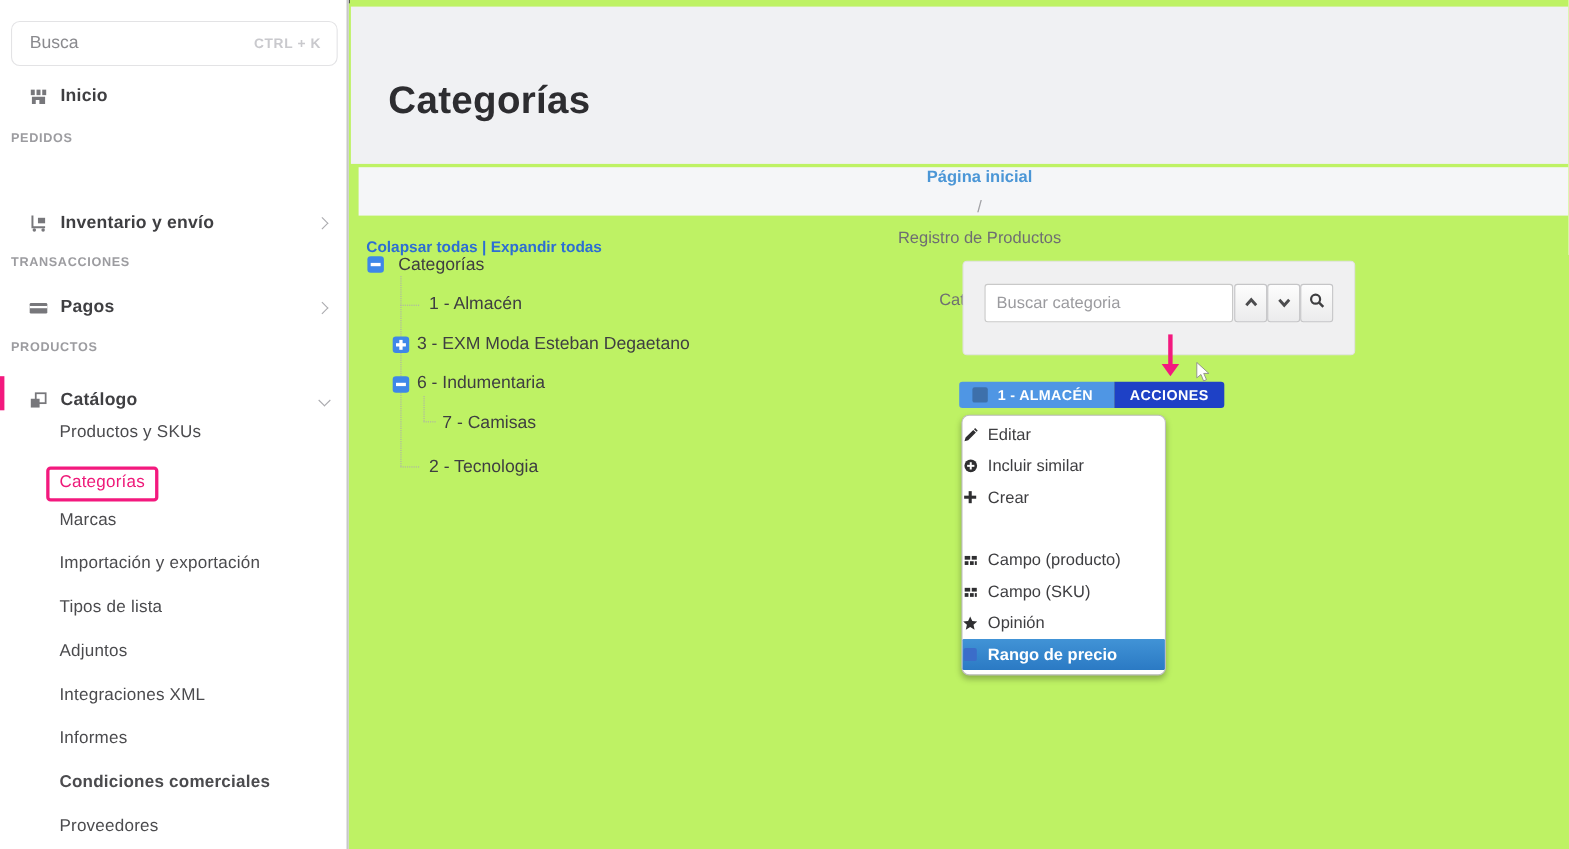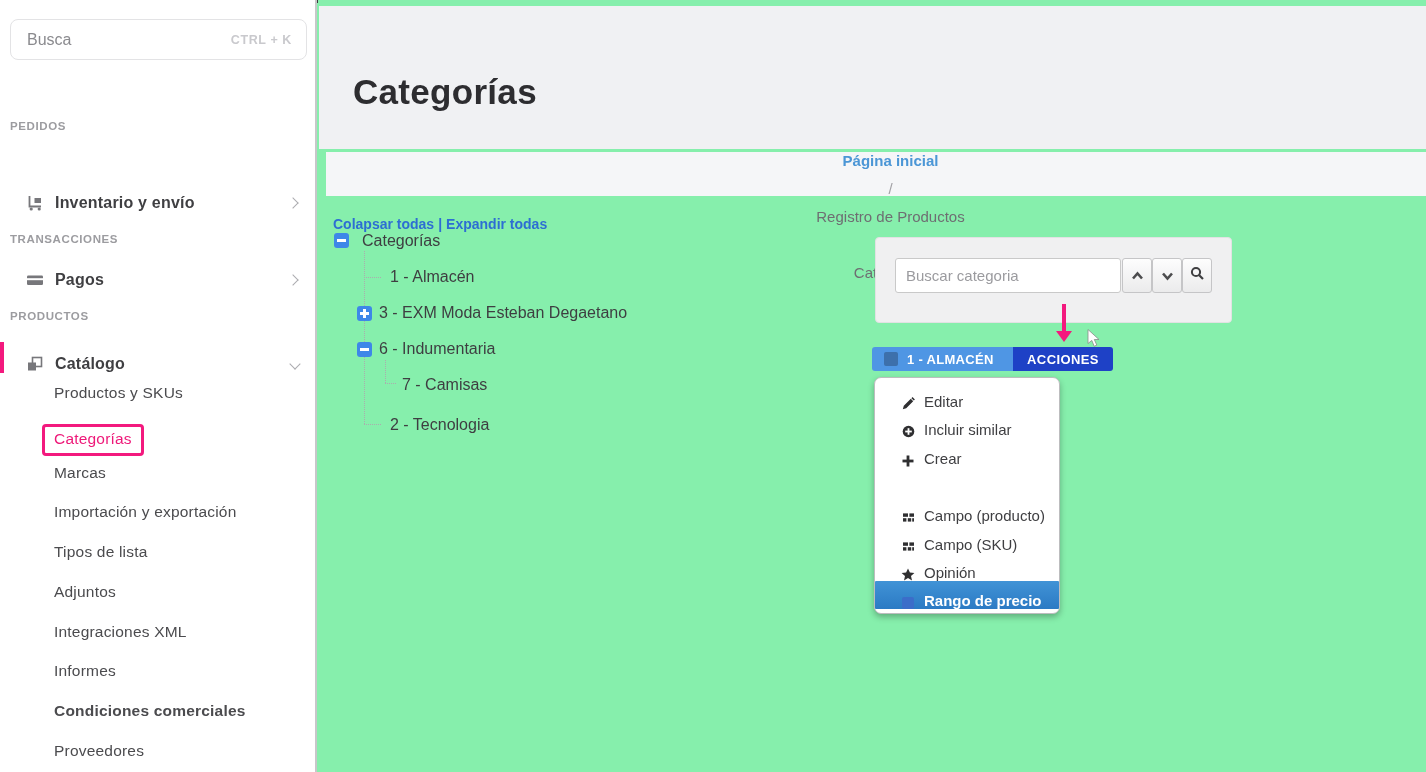--- a/index.html
+++ b/index.html
@@ -1,18 +1,18 @@
 <!DOCTYPE html>
 <html><head>
 <meta charset="utf-8">
 <style>
   * { margin:0; padding:0; box-sizing:border-box; }
   html,body { width:1426px; height:772px; }
   body { font-family:"Liberation Sans", sans-serif; background:#ffffff; overflow:hidden; }
-  .screen { position:relative; width:1426px; height:772px; background:#86efac; overflow:hidden; }
+  .screen { position:relative; width:1426px; height:772px; background:#bef264; overflow:hidden; }
 
   
   .top-artifact-a { position:absolute; left:2px; top:0; width:69px; height:4px; background:#202022; }
   .top-artifact-b { position:absolute; left:75px; top:0; width:243px; height:3px; background:#3a3a3c; }
 
   
   .sidebar { position:absolute; left:0; top:0; width:317px; height:772px; background:#fff; border-right:2px solid #c7c7c9; }
   .side-search { position:absolute; left:10px; top:19px; width:297px; height:41px; background:#fff; border:1px solid #e3e3e5; border-radius:8px; display:flex; align-items:center; justify-content:space-between; padding:0 14px 0 16px; }
   .side-search .ph { color:#8a8a8e; font-size:16px; }
   .side-search .kbd { color:#c9c9cd; font-size:12.5px; font-weight:bold; letter-spacing:.6px; }
@@ -60,21 +60,21 @@
 
   
   .bar-left { position:absolute; left:872px; top:347px; width:141px; height:24px; background:#4f96e4; border-radius:3px 0 0 3px; display:flex; align-items:center; }
   .bar-left .sq { width:14px; height:14px; background:#3d70ab; border-radius:2px; margin-left:12px; }
   .bar-left .txt { color:#fff; font-size:13px; font-weight:bold; letter-spacing:.3px; margin-left:9px; }
   .bar-right { position:absolute; left:1013px; top:347px; width:100px; height:24px; background:#1e41c6; border-radius:0 3px 3px 0; display:flex; align-items:center; justify-content:center; color:#fff; font-size:13px; font-weight:bold; letter-spacing:.4px; }
   .cursor { position:absolute; left:1087px; top:329px; }
 
   
   .dropdown { position:absolute; left:874px; top:377px; width:186px; height:237px; background:#fff; border:1px solid #bdbdbf; border-radius:7px; box-shadow:0 3px 6px rgba(0,0,0,.28); }
-  .dd-row { position:absolute; left:0; width:184px; height:28.6px; display:flex; align-items:flex-end; padding-left:26px; }
+  .dd-row { position:absolute; left:0; width:184px; height:28.6px; display:flex; align-items:center; }
   .dd-row .dd-ico { width:14px; display:flex; justify-content:center; }
   .dd-row .dd-lbl { margin-left:9px; font-size:15px; color:#3e3e41; }
   .dd-row.hl { background:linear-gradient(#4193d6,#2b7ac4); height:27.8px; border-radius:1px; }
   .dd-row.hl .dd-lbl { color:#fff; font-weight:bold; }
   .hl-sq { width:12px; height:12px; background:#3b6dc9; border-radius:2px; }
 </style>
 </head>
 <body>
 
 <div class="screen">
@@ -82,20 +82,33 @@
   <div class="top-artifact-a"></div>
   <div class="top-artifact-b"></div>
 
   <div class="sidebar">
 
     <div class="side-search">
       <span class="ph">Busca</span>
       <span class="kbd">CTRL + K</span>
     </div>
 
+    <div class="side-row" style="top:74px;">
+      <span class="ico">
+        <svg width="18" height="18" viewBox="0 0 18 18">
+            <g fill="#77777b">
+              <rect x="2" y="2.5" width="3.6" height="5"></rect>
+              <rect x="7.2" y="2.5" width="3.6" height="5"></rect>
+              <rect x="12.4" y="2.5" width="3.6" height="5"></rect>
+              <path d="M3 9h12v6.5H9.8V12H6.5v3.5H3z"></path>
+            </g>
+          </svg>
+      </span>
+      <span class="lbl">Inicio</span>
+    </div>
 
     <div class="side-section" style="top:120px;">PEDIDOS</div>
 
 
     <div class="side-row" style="top:189px;">
       <span class="ico">
         <svg width="18" height="18" viewBox="0 0 18 18">
             <path d="M3.5 2v10.5H15" fill="none" stroke="#77777b" stroke-width="1.8"></path>
             <rect x="8.5" y="4" width="6.5" height="5" fill="#77777b"></rect>
             <circle cx="5.2" cy="15" r="1.6" fill="#77777b"></circle>

